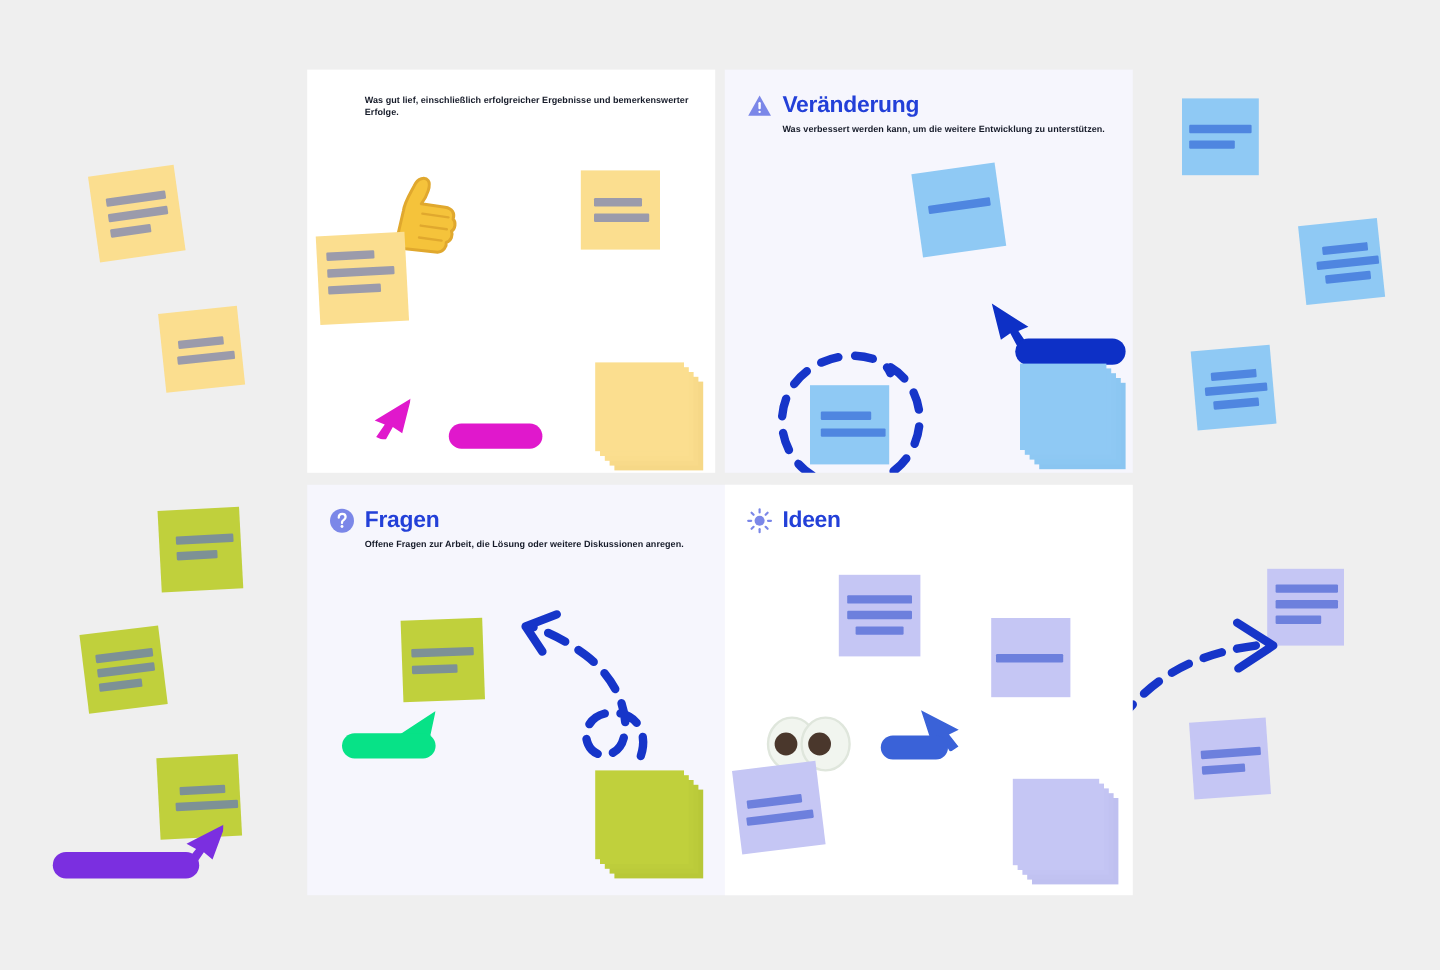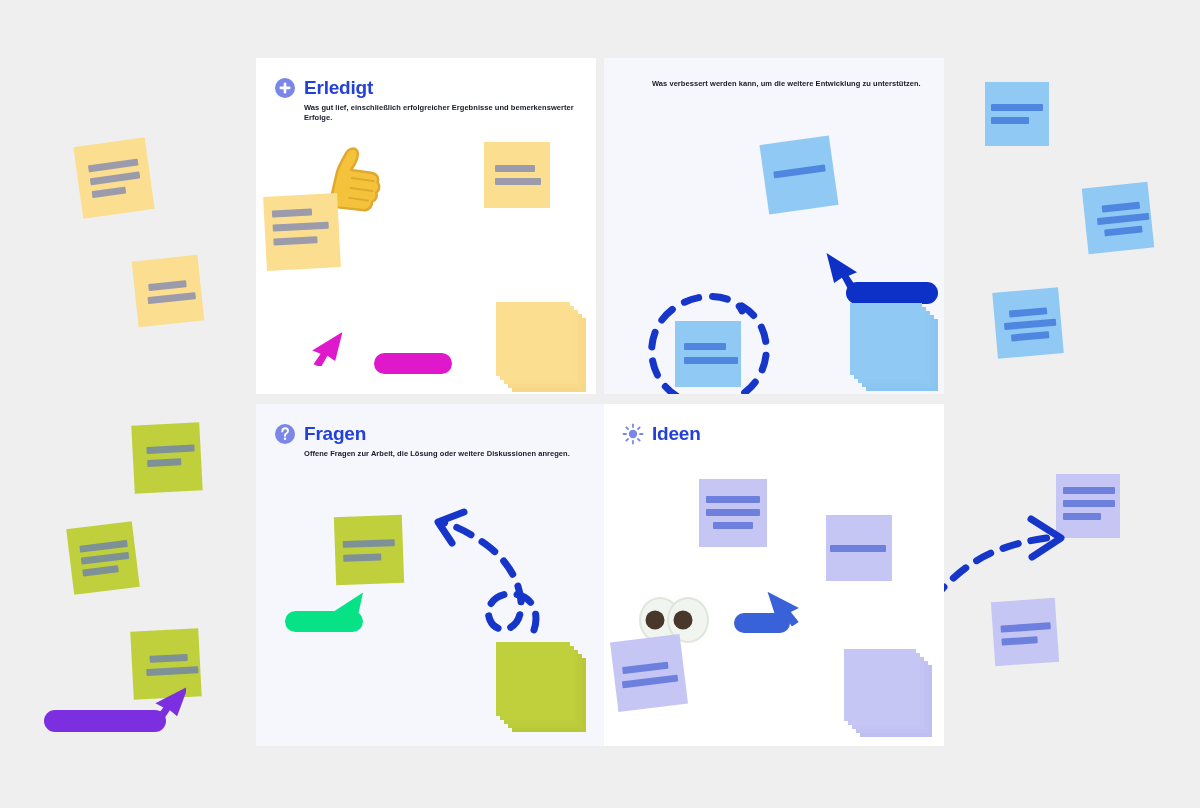--- a/index.html
+++ b/index.html
@@ -167,28 +167,20 @@
     <span class="ln" style="left:8px;top:37px;width:36px;background:#6d80dd;"></span>
   </div>
 
   <svg class="anno" style="left:895px;top:495px;" width="190" height="160" viewBox="0 0 190 160">
     <path d="M6 152 C 24 120, 52 78, 96 58 C 120 48, 140 44, 160 42" fill="none" stroke="#1635c9" stroke-width="7" stroke-linecap="round" stroke-dasharray="16 13"></path>
     <path d="M136 24 L166 43 L137 62" fill="none" stroke="#1635c9" stroke-width="7" stroke-linecap="round" stroke-linejoin="round"></path>
   </svg>
 
   <div class="panel" style="left:256px;top:58px;width:340px;height:336px;background:#ffffff;">
     <div class="panel-head">
-      <div class="panel-title-row">
-        <svg class="panel-icon" viewBox="0 0 22 22">
-          <circle cx="11" cy="11" r="10" fill="#7b87e8"></circle>
-          <rect x="5.5" y="9.6" width="11" height="2.6" rx="1.3" fill="#ffffff"></rect>
-          <rect x="9.7" y="5.5" width="2.6" height="11" rx="1.3" fill="#ffffff"></rect>
-        </svg>
-        <div class="panel-title">Erledigt</div>
-      </div>
       <div class="panel-desc">Was gut lief, einschließlich erfolgreicher Ergebnisse und bemerkenswerter Erfolge.</div>
     </div>
 
     <div class="note" style="left:228px;top:84px;width:66px;height:66px;background:#fbde8f;">
       <span class="ln" style="left:11px;top:23px;width:40px;background:#9b9bab;"></span>
       <span class="ln" style="left:11px;top:36px;width:46px;background:#9b9bab;"></span>
     </div>
 
     <div class="emoji" style="left:55px;top:86px;">
       <svg width="80" height="82" viewBox="0 0 80 82">
@@ -219,20 +211,28 @@
       <i style="left:16px;top:16px;width:74px;height:74px;background:#f6d887;"></i>
       <i style="left:12px;top:12px;width:74px;height:74px;background:#f8da8a;"></i>
       <i style="left:8px;top:8px;width:74px;height:74px;background:#fadd8d;"></i>
       <i style="left:4px;top:4px;width:74px;height:74px;background:#fbde8f;"></i>
       <i style="left:0;top:0;width:74px;height:74px;background:#fbde8f;"></i>
     </div>
   </div>
 
   <div class="panel" style="left:604px;top:58px;width:340px;height:336px;background:#f6f6fd;">
     <div class="panel-head">
+      <div class="panel-title-row">
+        <svg class="panel-icon" viewBox="0 0 22 22">
+          <path d="M11 2.5 L20.5 19.5 L1.5 19.5 Z" fill="#7b87e8"></path>
+          <rect x="10" y="8" width="2" height="6" rx="1" fill="#ffffff"></rect>
+          <rect x="10" y="15.2" width="2" height="2" rx="1" fill="#ffffff"></rect>
+        </svg>
+        <div class="panel-title">Veränderung</div>
+      </div>
       <div class="panel-desc">Was verbessert werden kann, um die weitere Entwicklung zu unterstützen.</div>
     </div>
 
     <div class="note" style="left:160px;top:82px;width:70px;height:70px;background:#8fc9f4;transform:rotate(-8deg);">
       <span class="ln" style="left:10px;top:28px;width:52px;background:#4f86e0;"></span>
     </div>
 
     <div class="cursor" style="left:222px;top:188px;">
       <svg width="34" height="42" viewBox="0 0 34 42">
         <path d="M5 3 L29 30 L20 31 L24 43 L16 45 L13 31 L4 34 Z" fill="#0d30c6" transform="rotate(-16 17 21)"></path>

